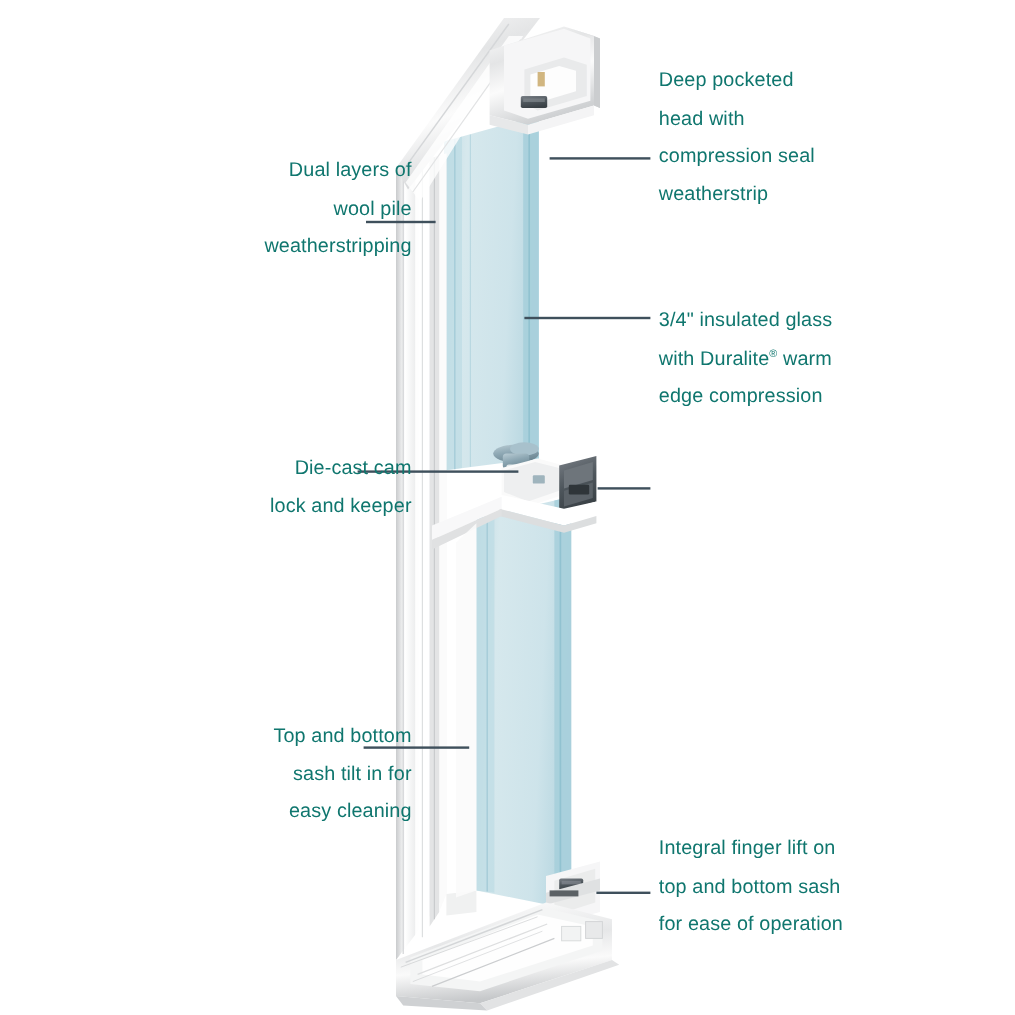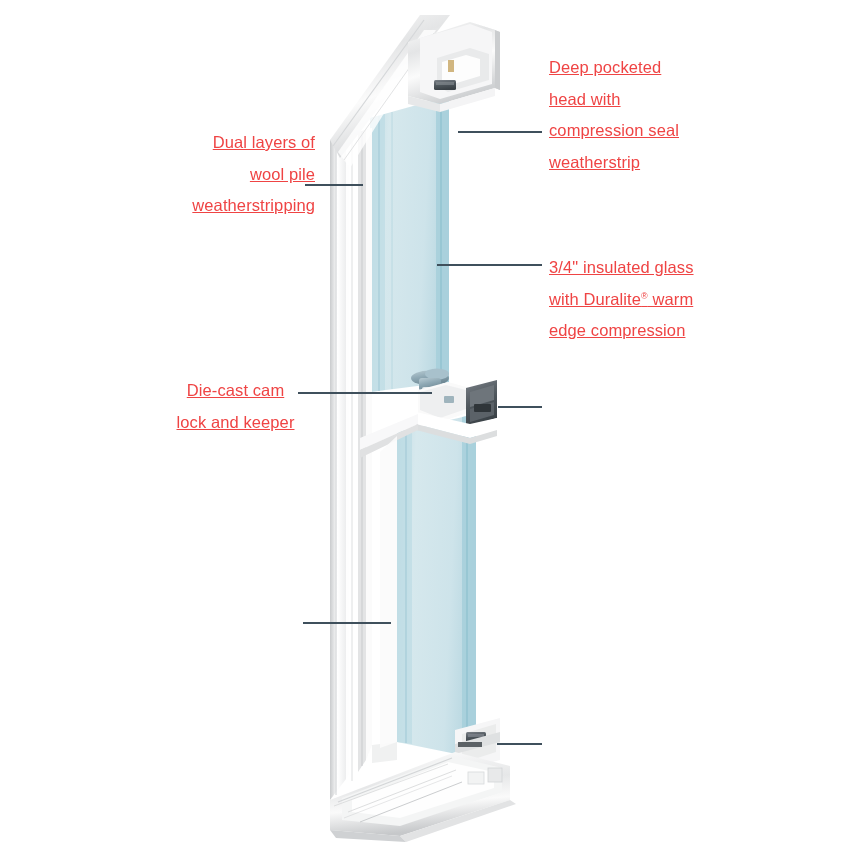--- a/index.html
+++ b/index.html
@@ -13,35 +13,34 @@
     position: relative;
     width: 846px; height: 846px;
     background: #ffffff;
   }
 
   
   .callout {
     position: absolute;
     font-size: 16.5px;
     line-height: 31.5px;
-    color: #ef4444;
+    color: #0f766e;
     letter-spacing: .1px;
     white-space: pre-line;
-    text-decoration: underline;
   }
   .callout.right { text-align: left; }
   .callout.left  { text-align: right; }
 
   #cal-head      { left: 549px; top: 52px;  width: 200px; }
   #cal-glass     { left: 549px; top: 252px; width: 196px; }
   #cal-interlock { left: 549px; top: 394px; width: 200px; }
   #cal-finger    { left: 549px; top: 692px; width: 200px; }
 
-  #cal-wool      { right: 531px; top: 127px; width: 215px; }
-  #cal-camlock   { right: 503px; top: 375px; width: 215px; text-align: center; }
+  #cal-wool      { right: 503px; top: 127px; width: 215px; }
+  #cal-camlock   { right: 503px; top: 375px; width: 215px; }
   #cal-tilt      { right: 503px; top: 598px; width: 215px; }
 
   .reg {
     font-size: 9px;
     vertical-align: super;
     line-height: 0;
   }
 
   
   .leader {
@@ -248,22 +247,28 @@
   <div class="callout right" id="cal-head">Deep pocketed
 head with
 compression seal
 weatherstrip</div>
 
   <div class="callout right" id="cal-glass"><span>3/4" insulated glass
 with Duralite</span><span class="reg">®</span><span> warm
 edge compression</span></div>
 
 
+  <div class="callout right" id="cal-finger">Integral finger lift on
+top and bottom sash
+for ease of operation</div>
 
   <div class="callout left" id="cal-wool">Dual layers of
 wool pile
 weatherstripping</div>
 
   <div class="callout left" id="cal-camlock">Die-cast cam
 lock and keeper</div>
 
+  <div class="callout left" id="cal-tilt">Top and bottom
+sash tilt in for
+easy cleaning</div>
 
 </div>
 
 </body></html>

